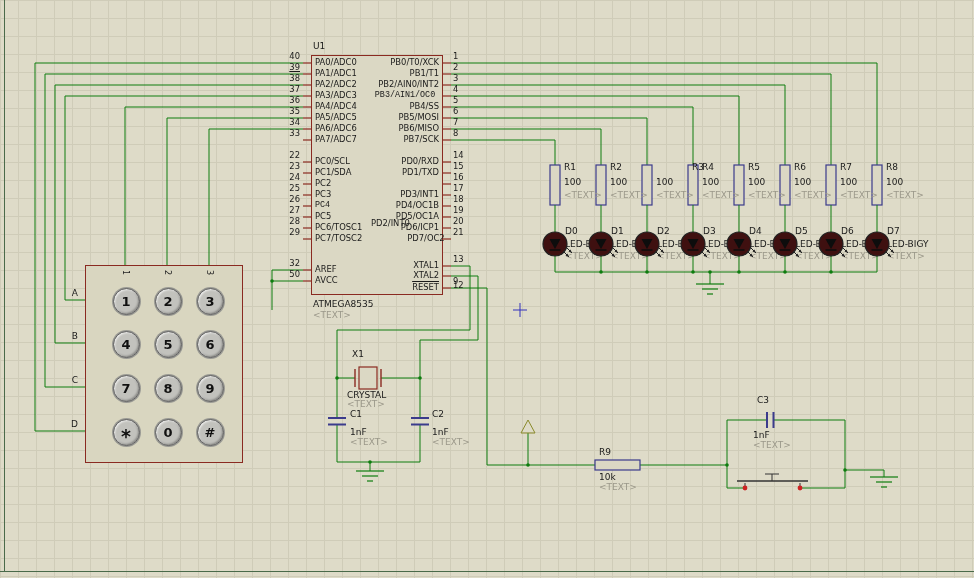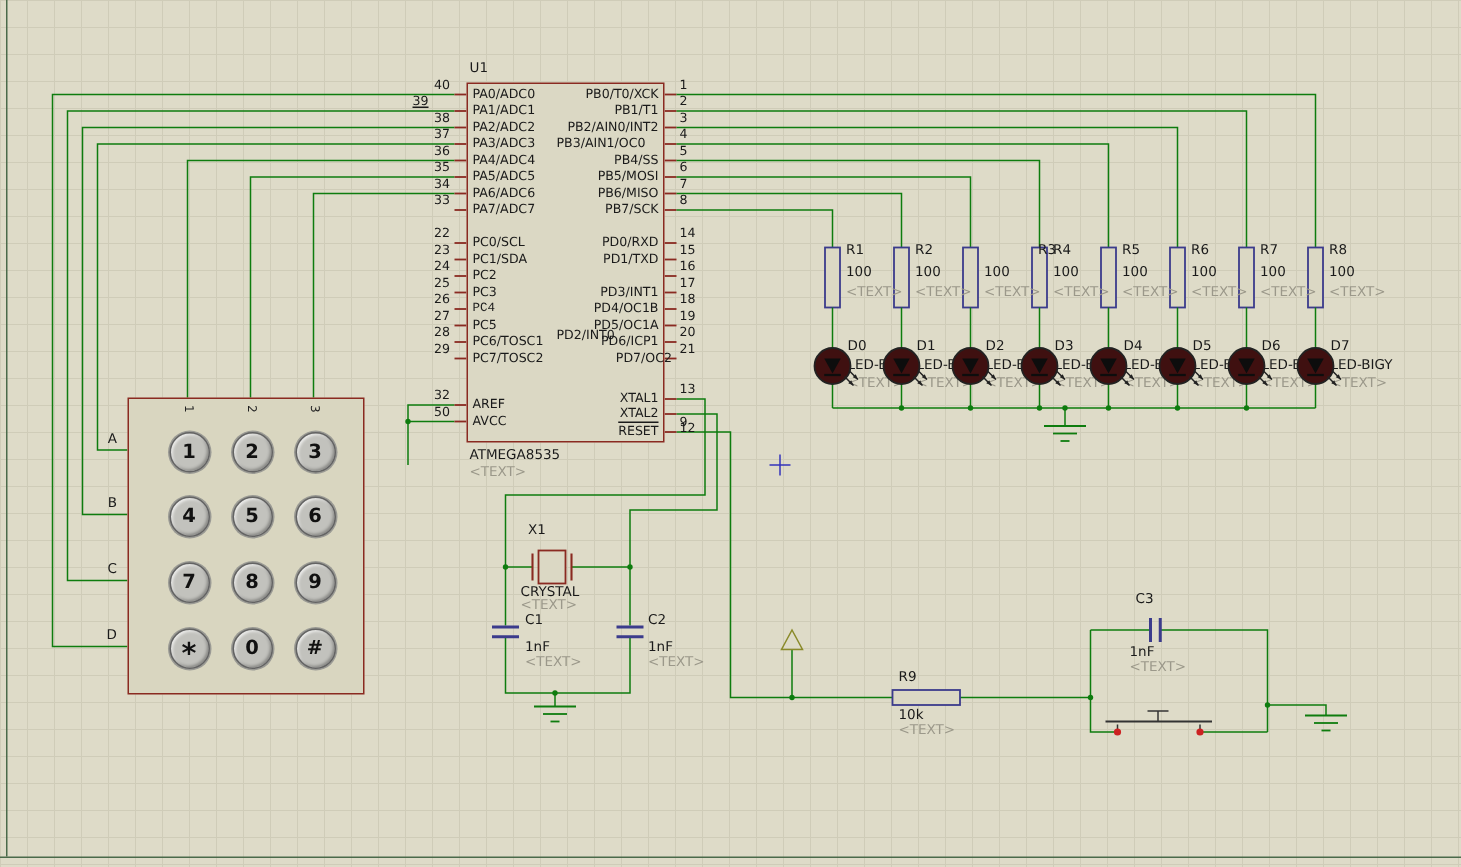--- a/index.html
+++ b/index.html
@@ -310,21 +310,21 @@
 
   <div class="lbl" style="left:757px;top:395px">C3</div>
   <div class="lbl" style="left:753px;top:430px">1nF</div>
   <div class="lbl gray" style="left:753px;top:440px">&lt;TEXT&gt;</div>
 
   <div class="lbl" style="left:599px;top:447px">R9</div>
   <div class="lbl" style="left:599px;top:472px">10k</div>
   <div class="lbl gray" style="left:599px;top:482px">&lt;TEXT&gt;</div>
 <div class="lbl pin-num" style="left: 275px; top: 52px; width: 25px; text-align: right;">40</div>
     <div class="lbl pin-name" style="left: 315px; top: 58px;">PA0/ADC0</div>
-    <div class="lbl pin-num" style="left: 275px; top: 63px; width: 25px;  text-decoration: underline;">39</div>
+    <div class="lbl pin-num" style="left: 275px; top: 63px; width: 25px; text-align: right; text-decoration: underline;">39</div>
     <div class="lbl pin-name" style="left: 315px; top: 69px;">PA1/ADC1</div>
     <div class="lbl pin-num" style="left: 275px; top: 74px; width: 25px; text-align: right;">38</div>
     <div class="lbl pin-name" style="left: 315px; top: 80px;">PA2/ADC2</div>
     <div class="lbl pin-num" style="left: 275px; top: 85px; width: 25px; text-align: right;">37</div>
     <div class="lbl pin-name" style="left: 315px; top: 91px;">PA3/ADC3</div>
     <div class="lbl pin-num" style="left: 275px; top: 96px; width: 25px; text-align: right;">36</div>
     <div class="lbl pin-name" style="left: 315px; top: 102px;">PA4/ADC4</div>
     <div class="lbl pin-num" style="left: 275px; top: 107px; width: 25px; text-align: right;">35</div>
     <div class="lbl pin-name" style="left: 315px; top: 113px;">PA5/ADC5</div>
     <div class="lbl pin-num" style="left: 275px; top: 118px; width: 25px; text-align: right;">34</div>
@@ -351,21 +351,21 @@
     <div class="lbl pin-name" style="left: 315px; top: 265px;">AREF</div>
     <div class="lbl pin-num" style="left: 275px; top: 270px; width: 25px; text-align: right;">50</div>
     <div class="lbl pin-name" style="left: 315px; top: 276px;">AVCC</div>
     <div class="lbl pin-num" style="left: 453px; top: 52px;">1</div>
     <div class="lbl pin-name" style="left: 371px; top: 58px; width: 68px; text-align: right;">PB0/T0/XCK</div>
     <div class="lbl pin-num" style="left: 453px; top: 63px;">2</div>
     <div class="lbl pin-name" style="left: 371px; top: 69px; width: 68px; text-align: right;">PB1/T1</div>
     <div class="lbl pin-num" style="left: 453px; top: 74px;">3</div>
     <div class="lbl pin-name" style="left: 371px; top: 80px; width: 68px; text-align: right;">PB2/AIN0/INT2</div>
     <div class="lbl pin-num" style="left: 453px; top: 85px;">4</div>
-    <div class="lbl pin-name" style="left: 371px; top: 91px; width: 68px; text-align: left;">PB3/AIN1/OC0</div>
+    <div class="lbl pin-name" style="left: 371px; top: 91px; width: 68px; text-align: center; font-family: Liberation Mono, monospace;">PB3/AIN1/OC0</div>
     <div class="lbl pin-num" style="left: 453px; top: 96px;">5</div>
     <div class="lbl pin-name" style="left: 371px; top: 102px; width: 68px; text-align: right;">PB4/SS</div>
     <div class="lbl pin-num" style="left: 453px; top: 107px;">6</div>
     <div class="lbl pin-name" style="left: 371px; top: 113px; width: 68px; text-align: right;">PB5/MOSI</div>
     <div class="lbl pin-num" style="left: 453px; top: 118px;">7</div>
     <div class="lbl pin-name" style="left: 371px; top: 124px; width: 68px; text-align: right;">PB6/MISO</div>
     <div class="lbl pin-num" style="left: 453px; top: 129px;">8</div>
     <div class="lbl pin-name" style="left: 371px; top: 135px; width: 68px; text-align: right;">PB7/SCK</div>
     <div class="lbl pin-num" style="left: 453px; top: 151px;">14</div>
     <div class="lbl pin-name" style="left: 371px; top: 157px; width: 68px; text-align: right;">PD0/RXD</div>
@@ -375,21 +375,21 @@
     <div class="lbl pin-name" style="left: 371px; top: 179px; width: 68px; text-align: left; margin-top: 40px;">PD2/INT0</div>
     <div class="lbl pin-num" style="left: 453px; top: 184px;">17</div>
     <div class="lbl pin-name" style="left: 371px; top: 190px; width: 68px; text-align: right;">PD3/INT1</div>
     <div class="lbl pin-num" style="left: 453px; top: 195px;">18</div>
     <div class="lbl pin-name" style="left: 371px; top: 201px; width: 68px; text-align: right;">PD4/OC1B</div>
     <div class="lbl pin-num" style="left: 453px; top: 206px;">19</div>
     <div class="lbl pin-name" style="left: 371px; top: 212px; width: 68px; text-align: right;">PD5/OC1A</div>
     <div class="lbl pin-num" style="left: 453px; top: 217px;">20</div>
     <div class="lbl pin-name" style="left: 371px; top: 223px; width: 68px; text-align: right;">PD6/ICP1</div>
     <div class="lbl pin-num" style="left: 453px; top: 228px;">21</div>
-    <div class="lbl pin-name" style="left: 380px; top: 234px; width: 68px; text-align: right;">PD7/OC2</div>
+    <div class="lbl pin-name" style="left: 392px; top: 234px; width: 68px; text-align: center;">PD7/OC2</div>
     <div class="lbl pin-num" style="left: 453px; top: 255px;">13</div>
     <div class="lbl pin-name" style="left: 371px; top: 261px; width: 68px; text-align: right;">XTAL1</div>
     <div class="lbl pin-num" style="left: 453px; top: 265px; margin-top: 16px;">12</div>
     <div class="lbl pin-name" style="left: 371px; top: 271px; width: 68px; text-align: right;">XTAL2</div>
     <div class="lbl pin-num" style="left: 453px; top: 277px;">9</div>
     <div class="lbl pin-name ol" style="left: 371px; top: 283px; width: 68px; text-align: right;">RESET</div>
     <div class="lbl" style="left: 564px; top: 162px;">R1</div>
     <div class="lbl" style="left: 564px; top: 177px;">100</div>
     <div class="lbl gray" style="left: 564px; top: 190px;">&lt;TEXT&gt;</div>
     <div class="lbl" style="left: 565px; top: 226px;">D0</div>

